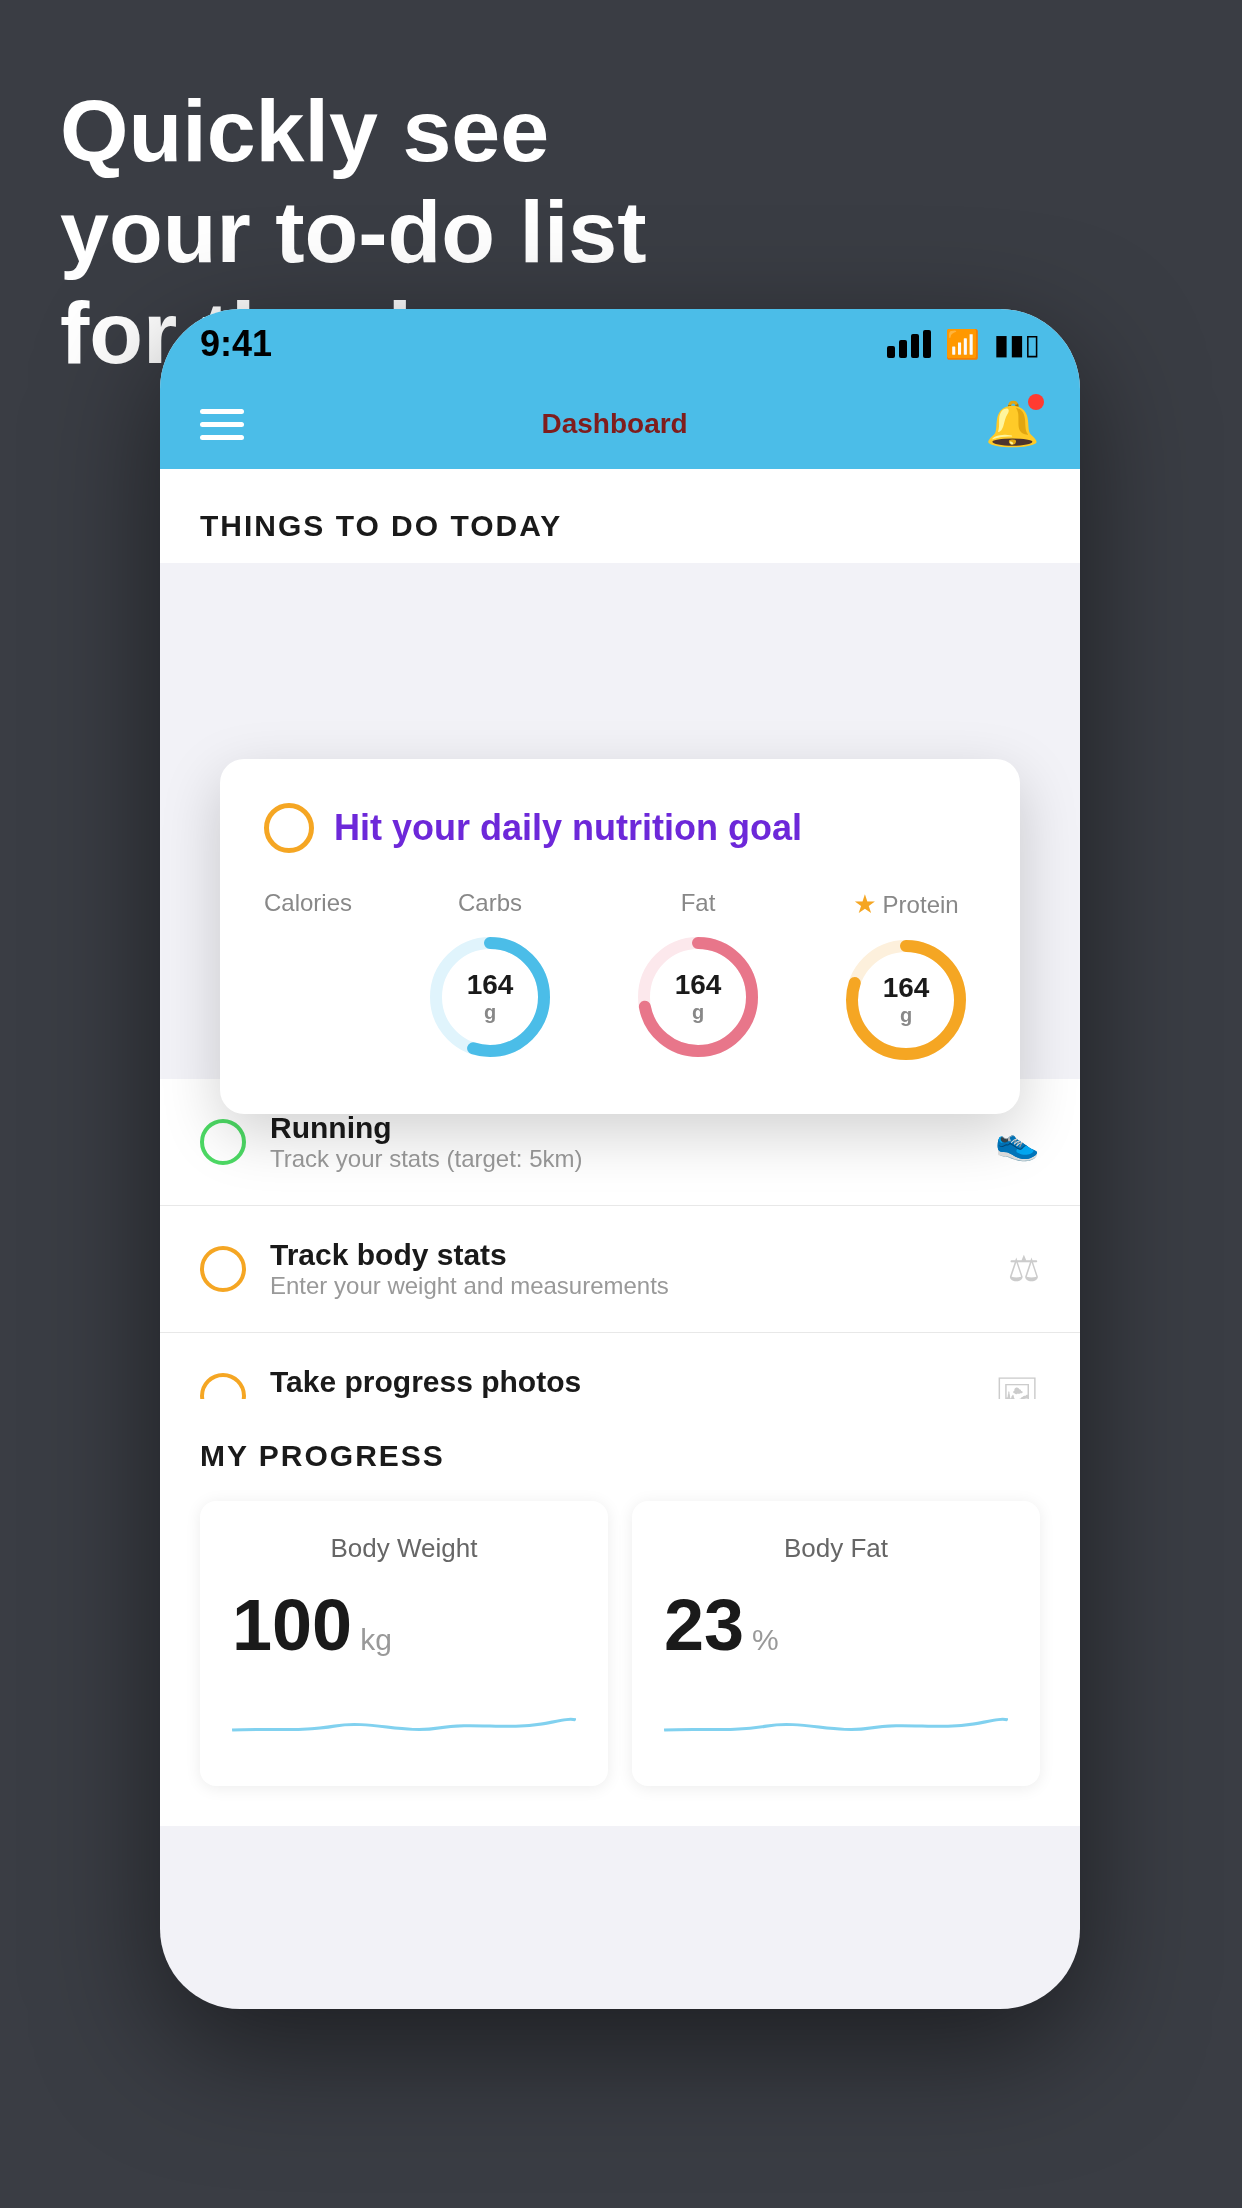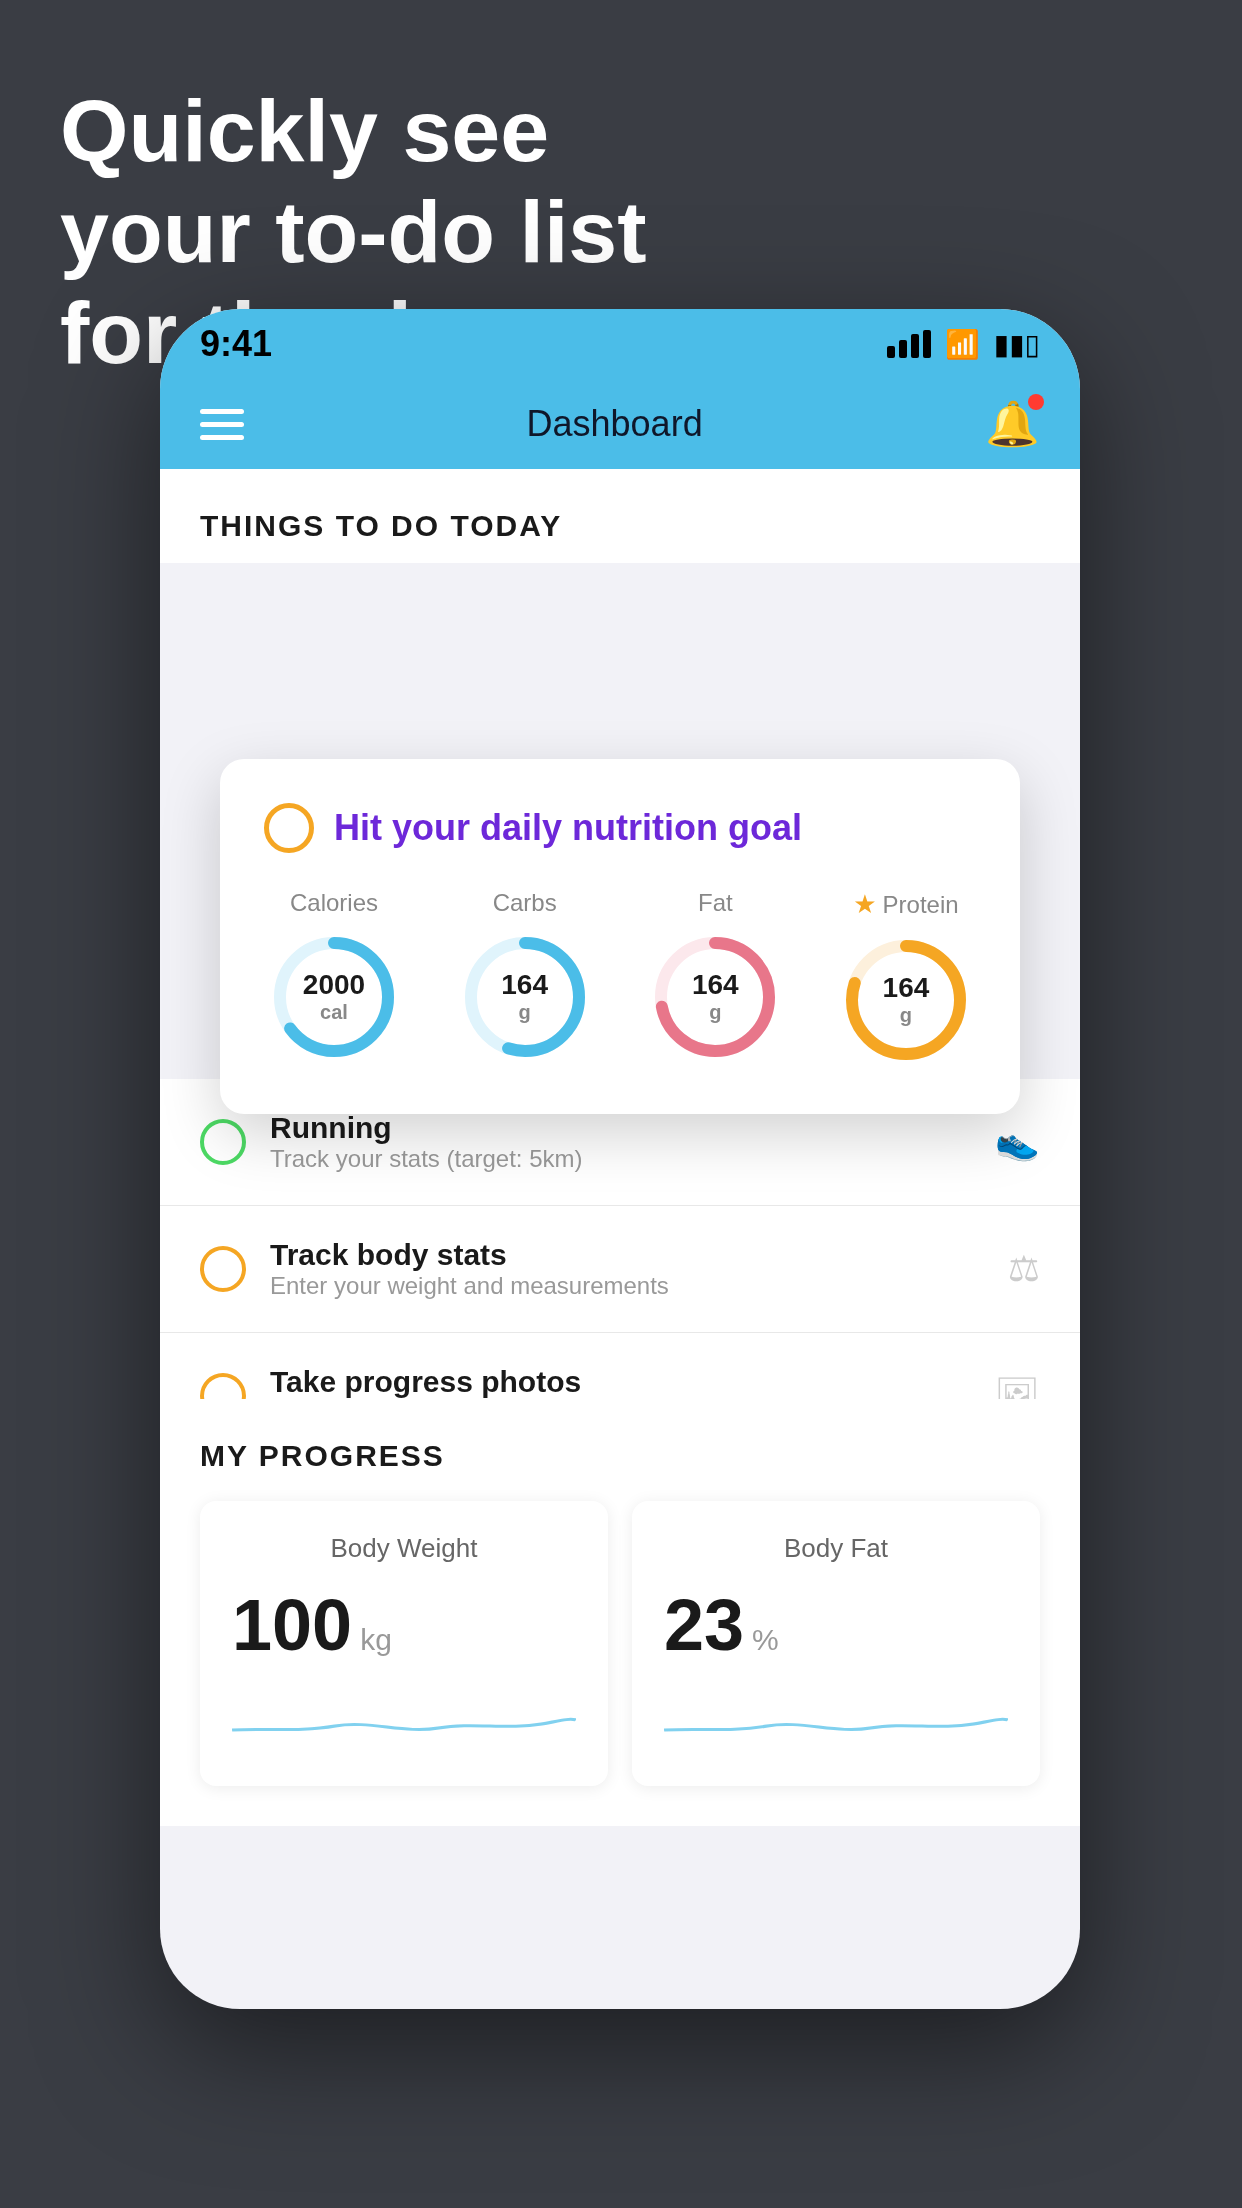--- a/index.html
+++ b/index.html
@@ -89,23 +89,23 @@
       cursor: pointer;
     }
     .hamburger span {
       display: block;
       width: 44px;
       height: 5px;
       background: #fff;
       border-radius: 3px;
     }
     .nav-title {
-      color: #0f172a;
-      font-size: 36px;
-      font-weight: 400;
+      color: #7f1d1d;
+      font-size: 28px;
+      font-weight: 700;
     }
     .bell-icon {
       position: relative;
       font-size: 44px;
       color: #fff;
       cursor: pointer;
     }
     .bell-dot {
       position: absolute;
       top: -4px;
@@ -355,30 +355,20 @@
   <div class="floating-card">
     <div class="card-title-row">
       <div class="circle-radio"></div>
       <span class="card-title">Hit your daily nutrition goal</span>
     </div>
     <div class="nutrition-grid" id="nutrition-grid">
     <div class="nutrition-item">
           <div class="nutrition-label protein-label-row">
             <span>Calories</span>
           </div>
-          <div class="donut-container">
-    <svg width="140" height="140" viewBox="0 0 140 140">
-      <circle cx="70" cy="70" r="54" fill="none" stroke="#e0f4fc" stroke-width="12"></circle>
-      <circle cx="70" cy="70" r="54" fill="none" stroke="#4bbde8" stroke-width="12" stroke-dasharray="220.5 118.8" stroke-linecap="round"></circle>
-    </svg>
-    <div class="donut-center">
-      <div class="donut-val">2000</div>
-      <div class="donut-unit">cal</div>
-    </div>
-  </div>
         </div>
         <div class="nutrition-item">
           <div class="nutrition-label protein-label-row">
             <span>Carbs</span>
           </div>
           <div class="donut-container">
     <svg width="140" height="140" viewBox="0 0 140 140">
       <circle cx="70" cy="70" r="54" fill="none" stroke="#e0f4fc" stroke-width="12"></circle>
       <circle cx="70" cy="70" r="54" fill="none" stroke="#4bbde8" stroke-width="12" stroke-dasharray="186.6 152.7" stroke-linecap="round"></circle>
     </svg>

